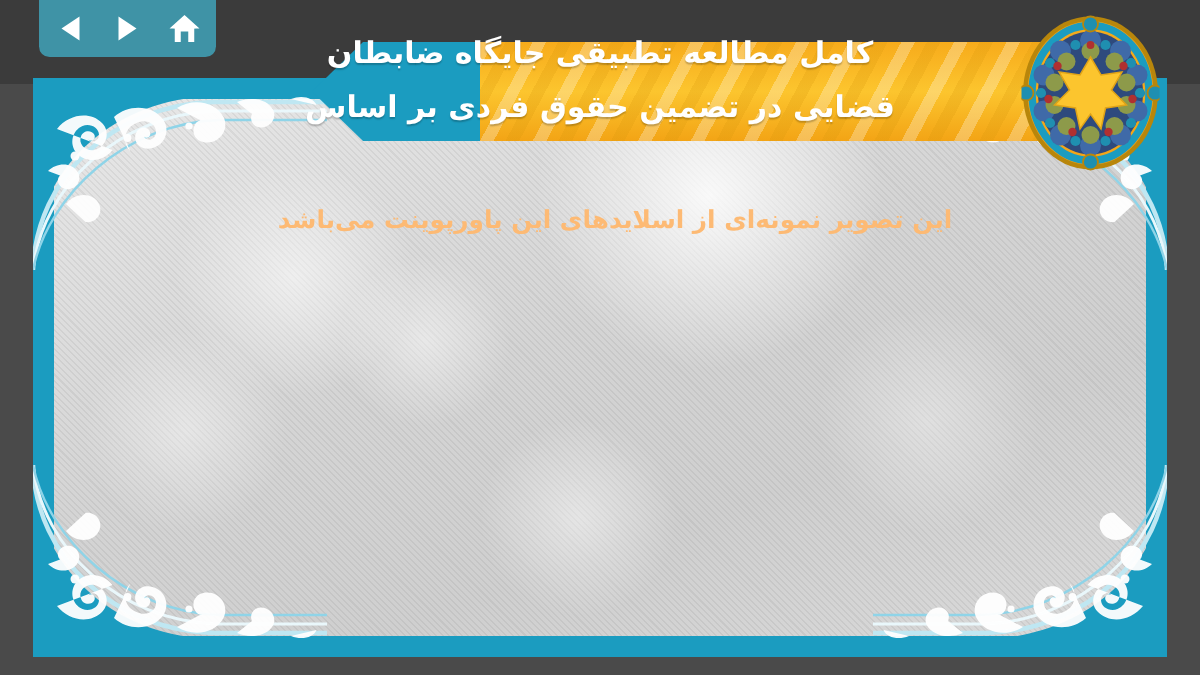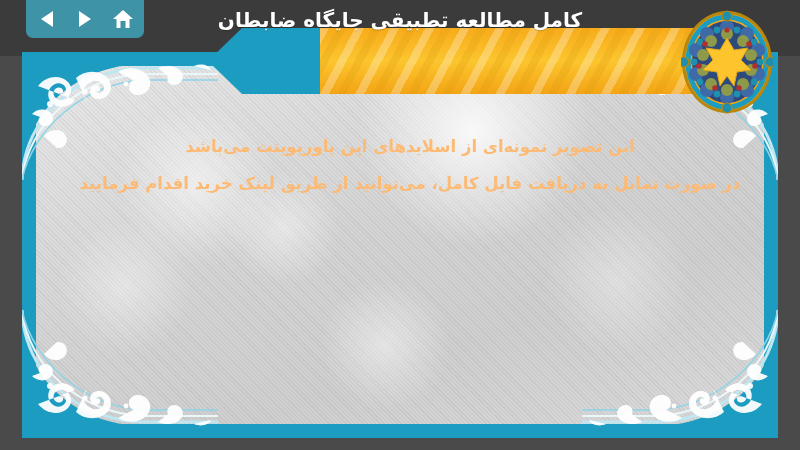--- a/index.html
+++ b/index.html
@@ -110,21 +110,21 @@
   .title-block {
     position: absolute;
     left: 0; top: 0;
     width: 800px; height: 118px;
     z-index: 30;
     pointer-events: none;
     display: flex;
     flex-direction: column;
     align-items: center;
     justify-content: flex-start;
-    padding-top: 2px;
+    padding-top: 17px;
   }
   .title-line {
     width: 640px;
     text-align: center;
     color: #ffffff;
     font-size: 20px;
     line-height: 36px;
     font-weight: bold;
     letter-spacing: 0.2px;
     text-shadow: 0 1px 1px rgba(0,0,0,0.22);
@@ -258,20 +258,21 @@
     </div>
   </div>
 
   <div class="banner">
     <div class="banner-tail"></div>
     <div class="banner-body"></div>
   </div>
 
   <div class="title-block">
     <div class="title-line">کامل مطالعه تطبیقی جایگاه ضابطان</div>
+    <div class="title-line">قضایی در تضمین حقوق فردی بر اساس</div>
   </div>
 
   <div class="medallion">
     <svg width="92" height="104" viewBox="0 0 92 104" xmlns="http://www.w3.org/2000/svg">
       <defs>
         <radialGradient id="mg" cx="50%" cy="46%" r="55%">
           <stop offset="0%" stop-color="#fcc52e"></stop>
           <stop offset="100%" stop-color="#f1a014"></stop>
         </radialGradient>
       </defs>
@@ -334,21 +335,20 @@
         <circle cx="46" cy="6" r="5"></circle>
           <circle cx="46" cy="98" r="5"></circle>
         <circle cx="3" cy="52" r="5"></circle>
           <circle cx="89" cy="52" r="5"></circle>
       </g>
     </svg>
   </div>
 
   <div class="body-text">
     <div class="body-line">این تصویر نمونه‌ای از اسلایدهای این پاورپوینت می‌باشد</div>
-    <div class="body-line">در صورت تمایل به دریافت فایل کامل، می‌توانید از طریق لینک خرید اقدام فرمایید</div>
   </div>
 
   <div class="nav-controls">
     <div class="nav-btn">
       <svg width="16" height="18" viewBox="0 0 16 18" xmlns="http://www.w3.org/2000/svg">
         <path d="M14,1 L14,17 L2,9 Z" fill="#ffffff"></path>
       </svg>
     </div>
     <div class="nav-btn">
       <svg width="16" height="18" viewBox="0 0 16 18" xmlns="http://www.w3.org/2000/svg">

